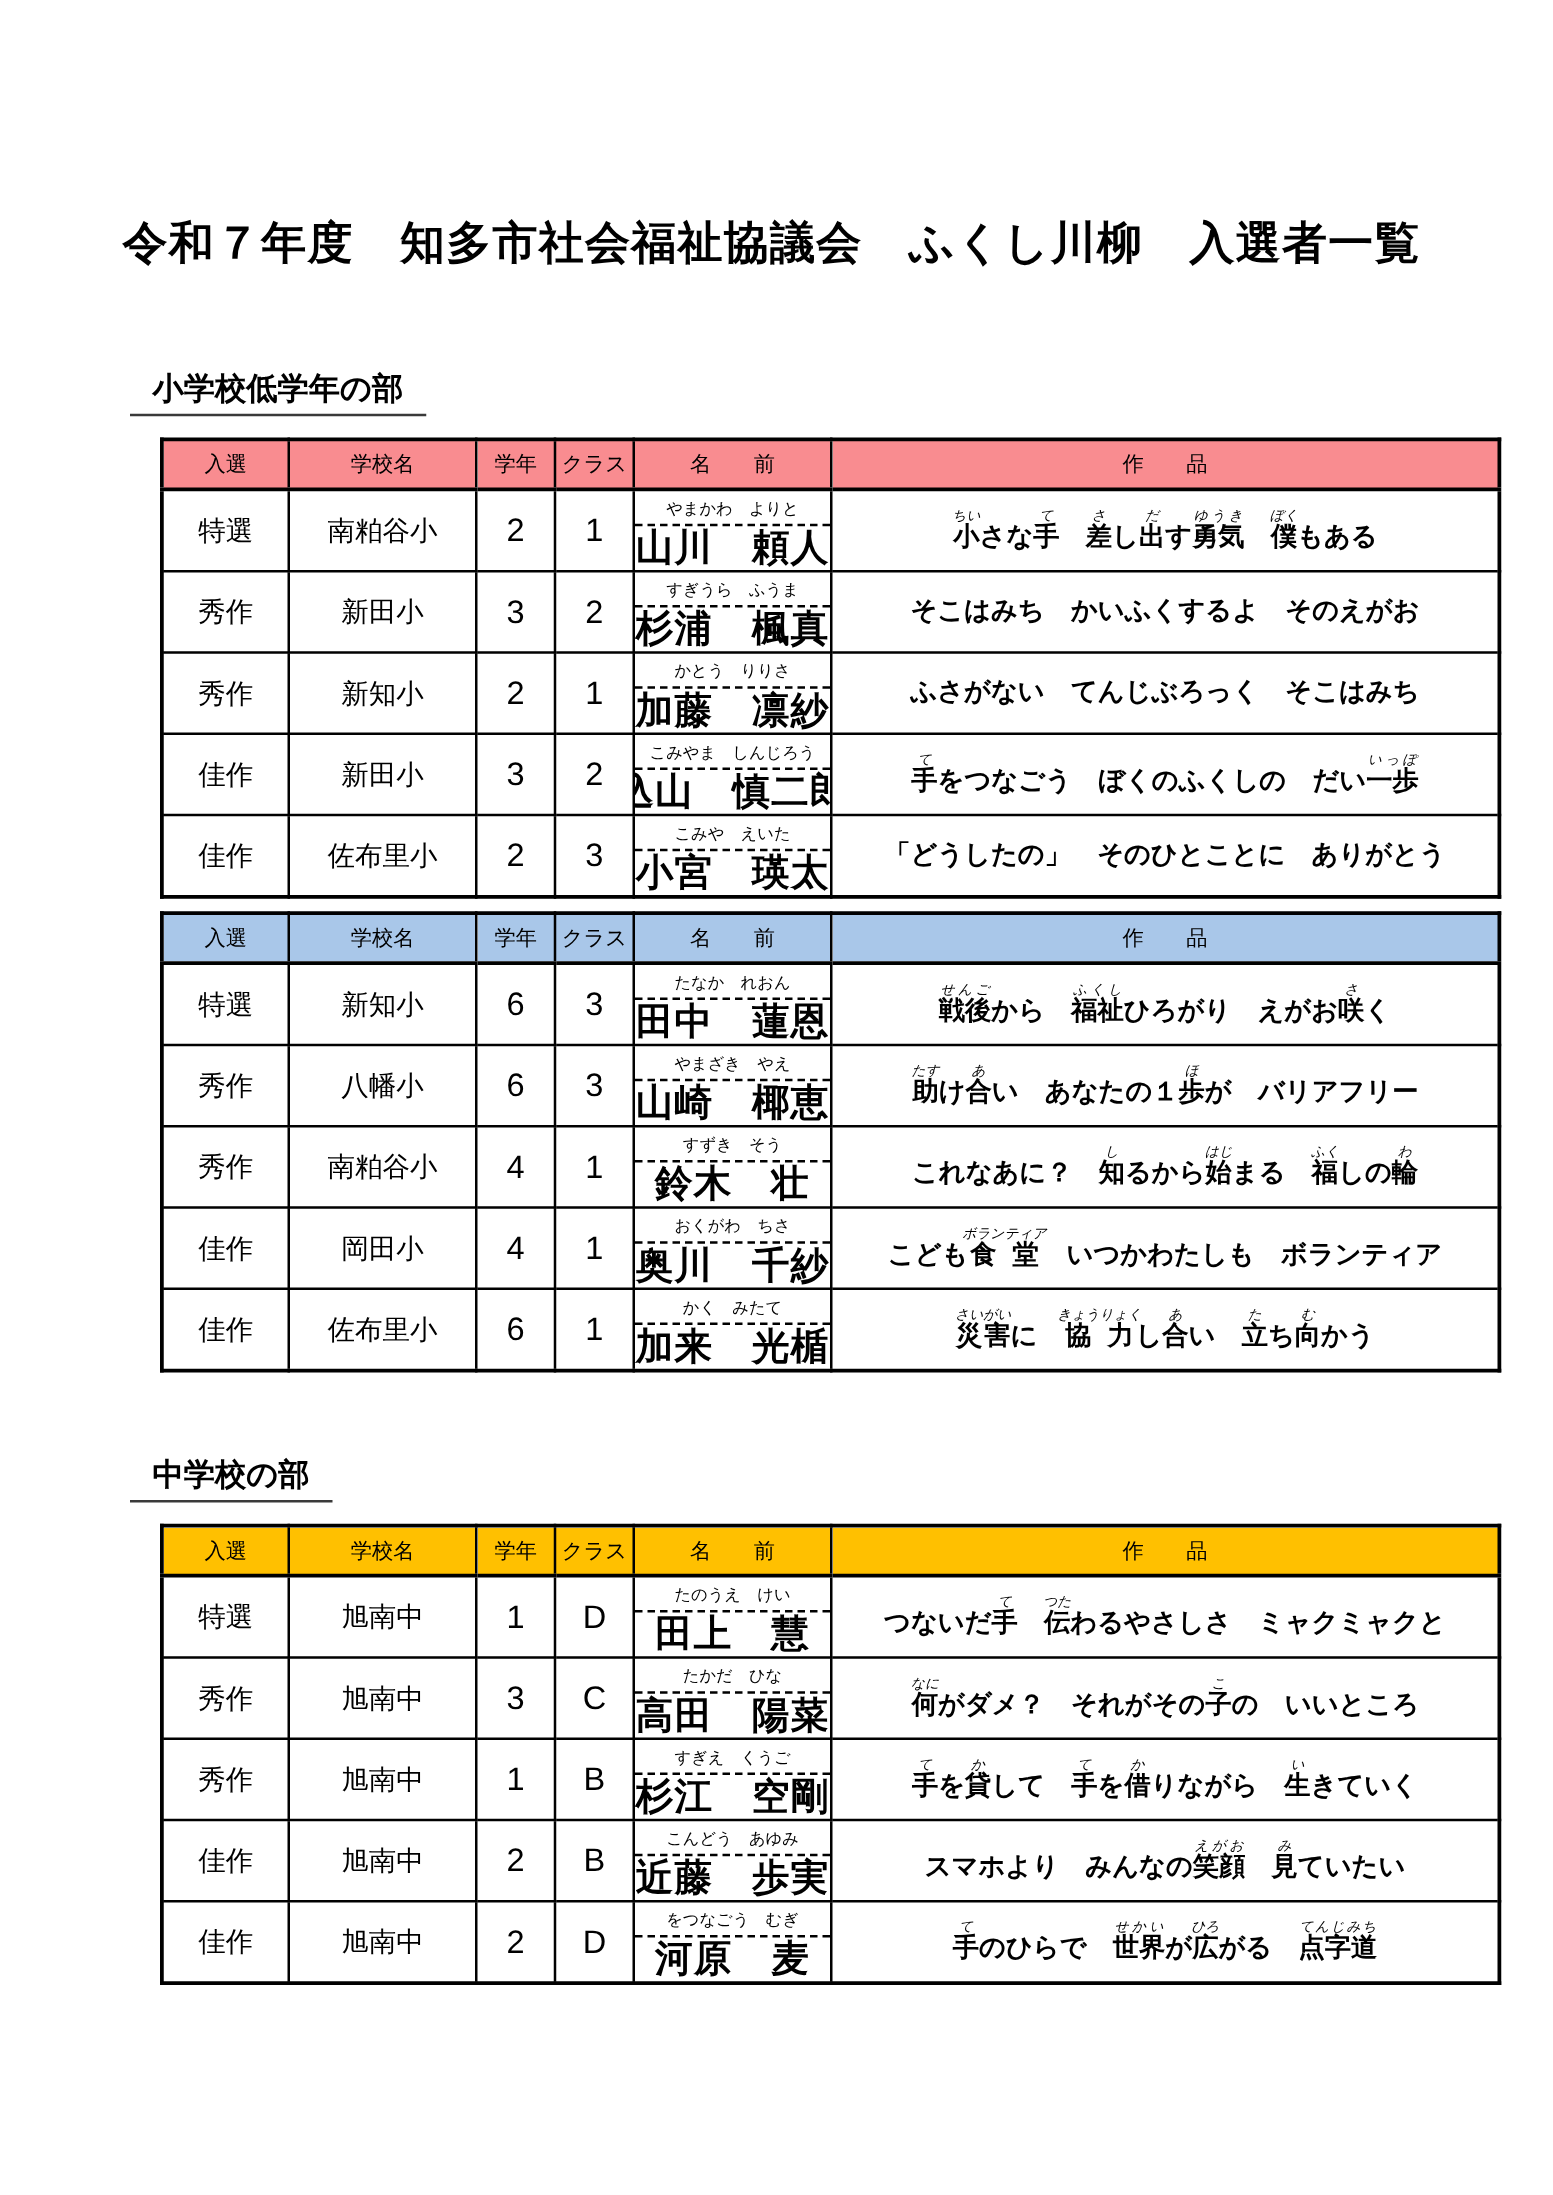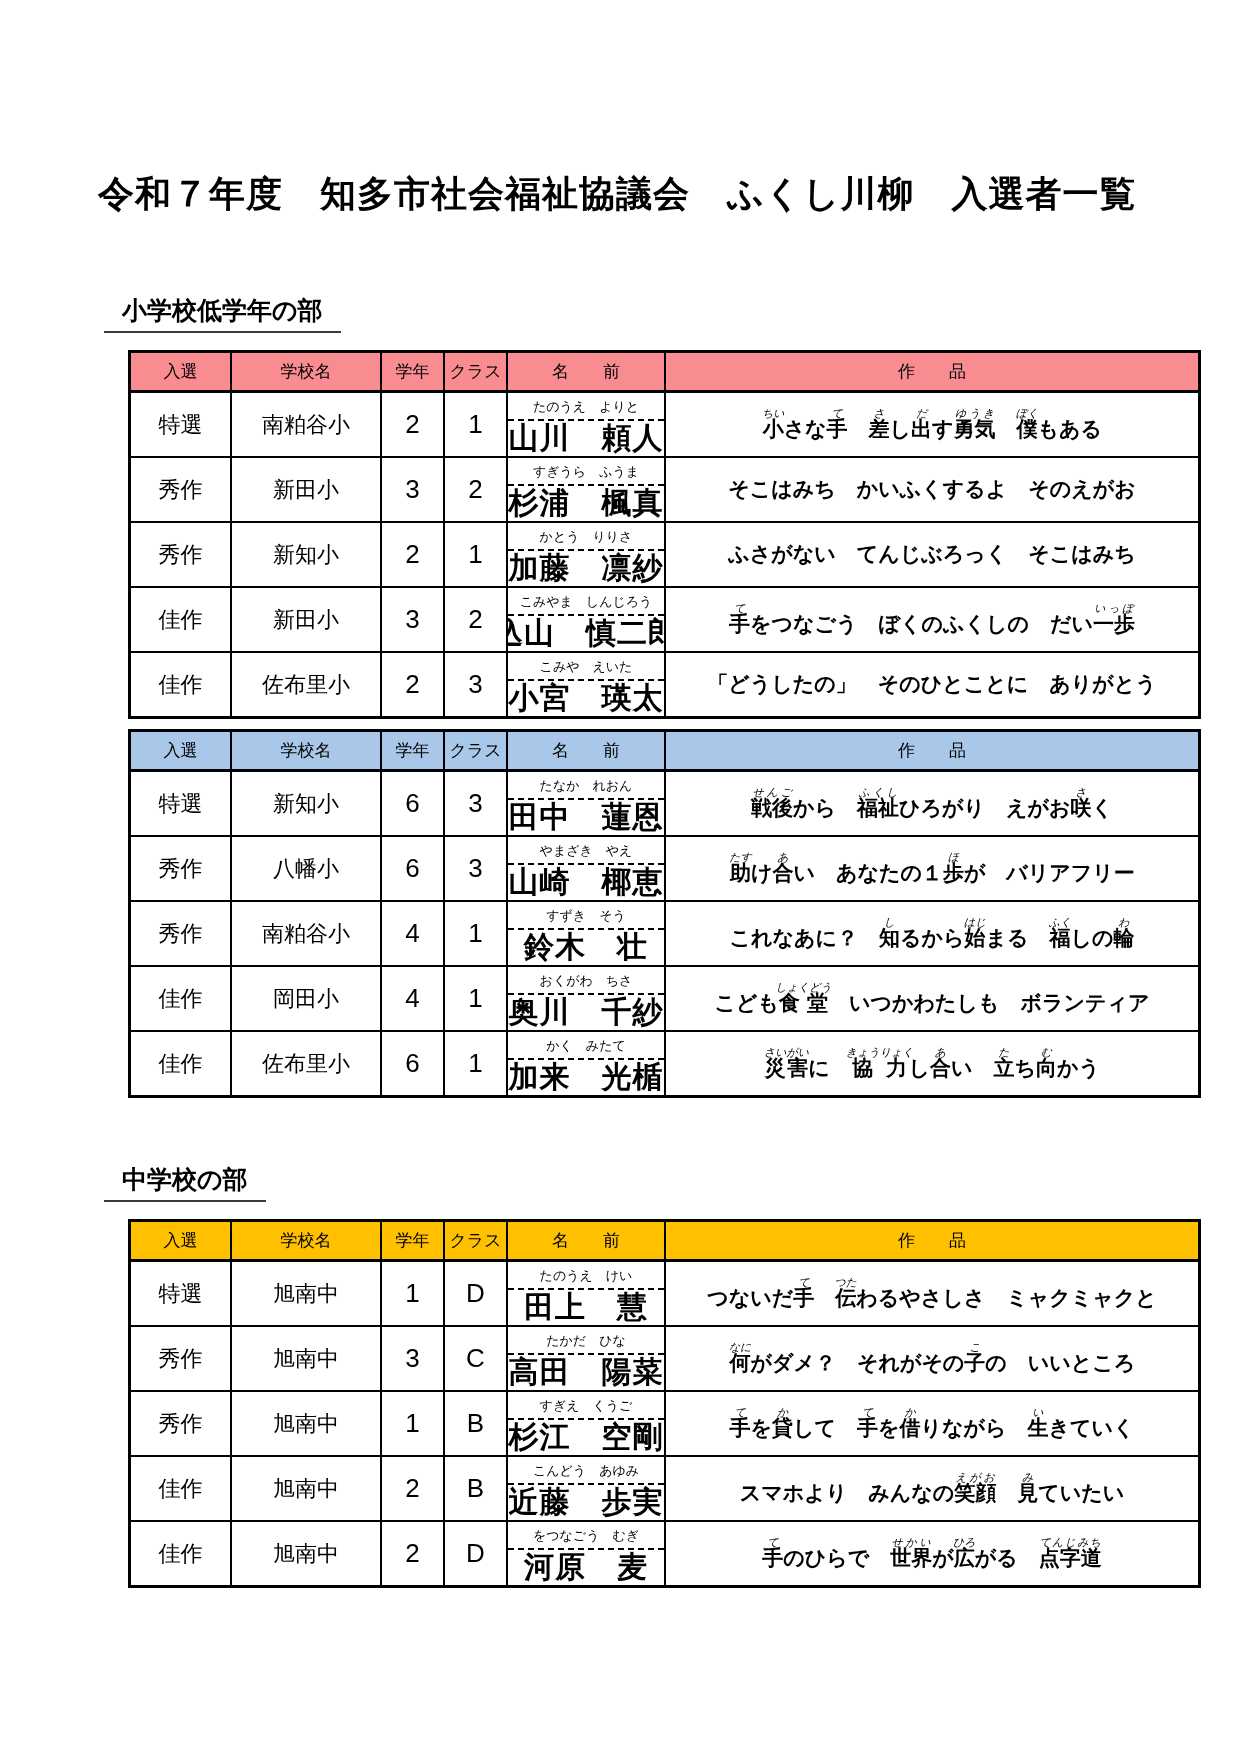--- a/index.html
+++ b/index.html
@@ -102,21 +102,21 @@
           <th class="col-work" style="background-color: rgb(249, 140, 144);">作　　品</th>
         </tr>
       </thead>
       <tbody>
   <tr class="data-row">
     <td class="cell-prize">特選</td>
     <td class="cell-school">南粕谷小</td>
     <td class="cell-grade">2</td>
     <td class="cell-class">1</td>
     <td class="cell-name">
-      <div class="furigana">たのうえ　よりと</div>
+      <div class="furigana">やまかわ　よりと</div>
       <div class="kanji-name">山川　頼人</div>
     </td>
     <td class="cell-work">
       <div class="poem"><ruby>小<rt>ちい</rt></ruby>さな<ruby>手<rt>て</rt></ruby>　<ruby>差<rt>さ</rt></ruby>し<ruby>出<rt>だ</rt></ruby>す<ruby>勇気<rt>ゆうき</rt></ruby>　<ruby>僕<rt>ぼく</rt></ruby>もある</div>
     </td>
   </tr>
 
   <tr class="data-row">
     <td class="cell-prize">秀作</td>
     <td class="cell-school">新田小</td>
@@ -234,21 +234,21 @@
   <tr class="data-row">
     <td class="cell-prize">佳作</td>
     <td class="cell-school">岡田小</td>
     <td class="cell-grade">4</td>
     <td class="cell-class">1</td>
     <td class="cell-name">
       <div class="furigana">おくがわ　ちさ</div>
       <div class="kanji-name">奥川　千紗</div>
     </td>
     <td class="cell-work">
-      <div class="poem">こども<ruby>食堂<rt>しょくどう</rt></ruby>　いつかわたしも　ボランティア</div>
+      <div class="poem">こども<ruby>食堂<rt>ボランティア</rt></ruby>　いつかわたしも　ボランティア</div>
     </td>
   </tr>
 
   <tr class="data-row">
     <td class="cell-prize">佳作</td>
     <td class="cell-school">佐布里小</td>
     <td class="cell-grade">6</td>
     <td class="cell-class">1</td>
     <td class="cell-name">
       <div class="furigana">かく　みたて</div>

